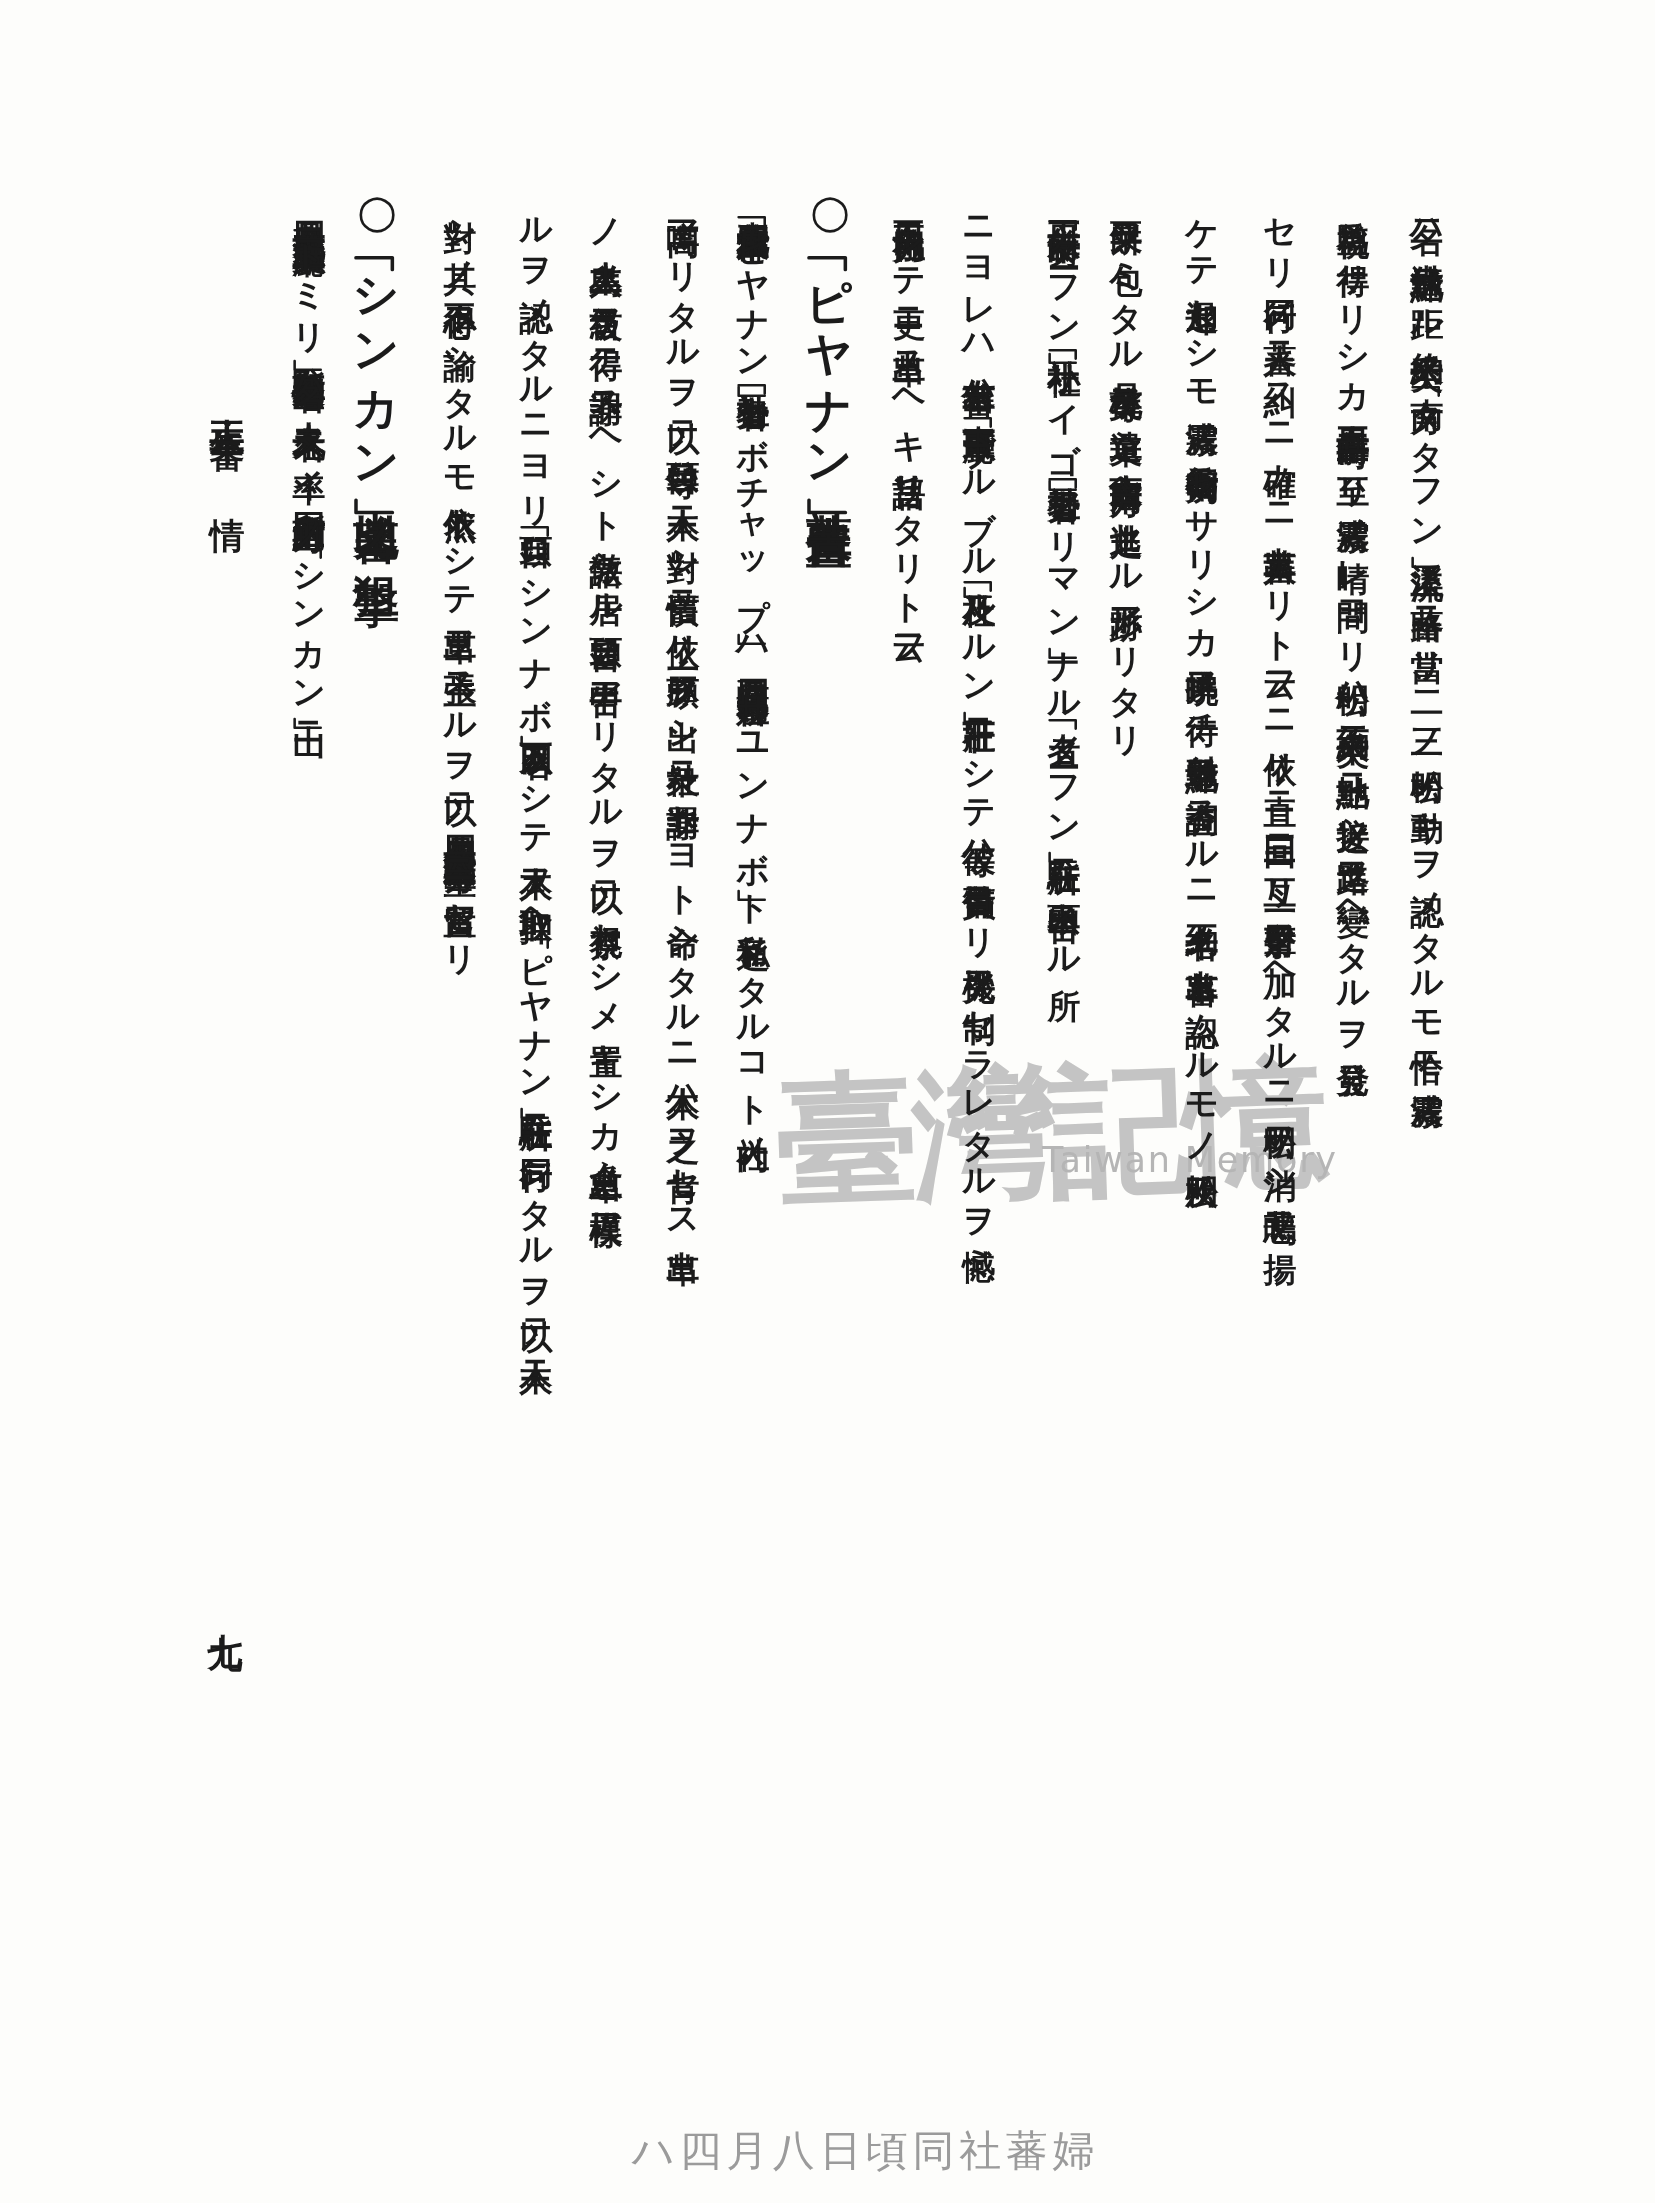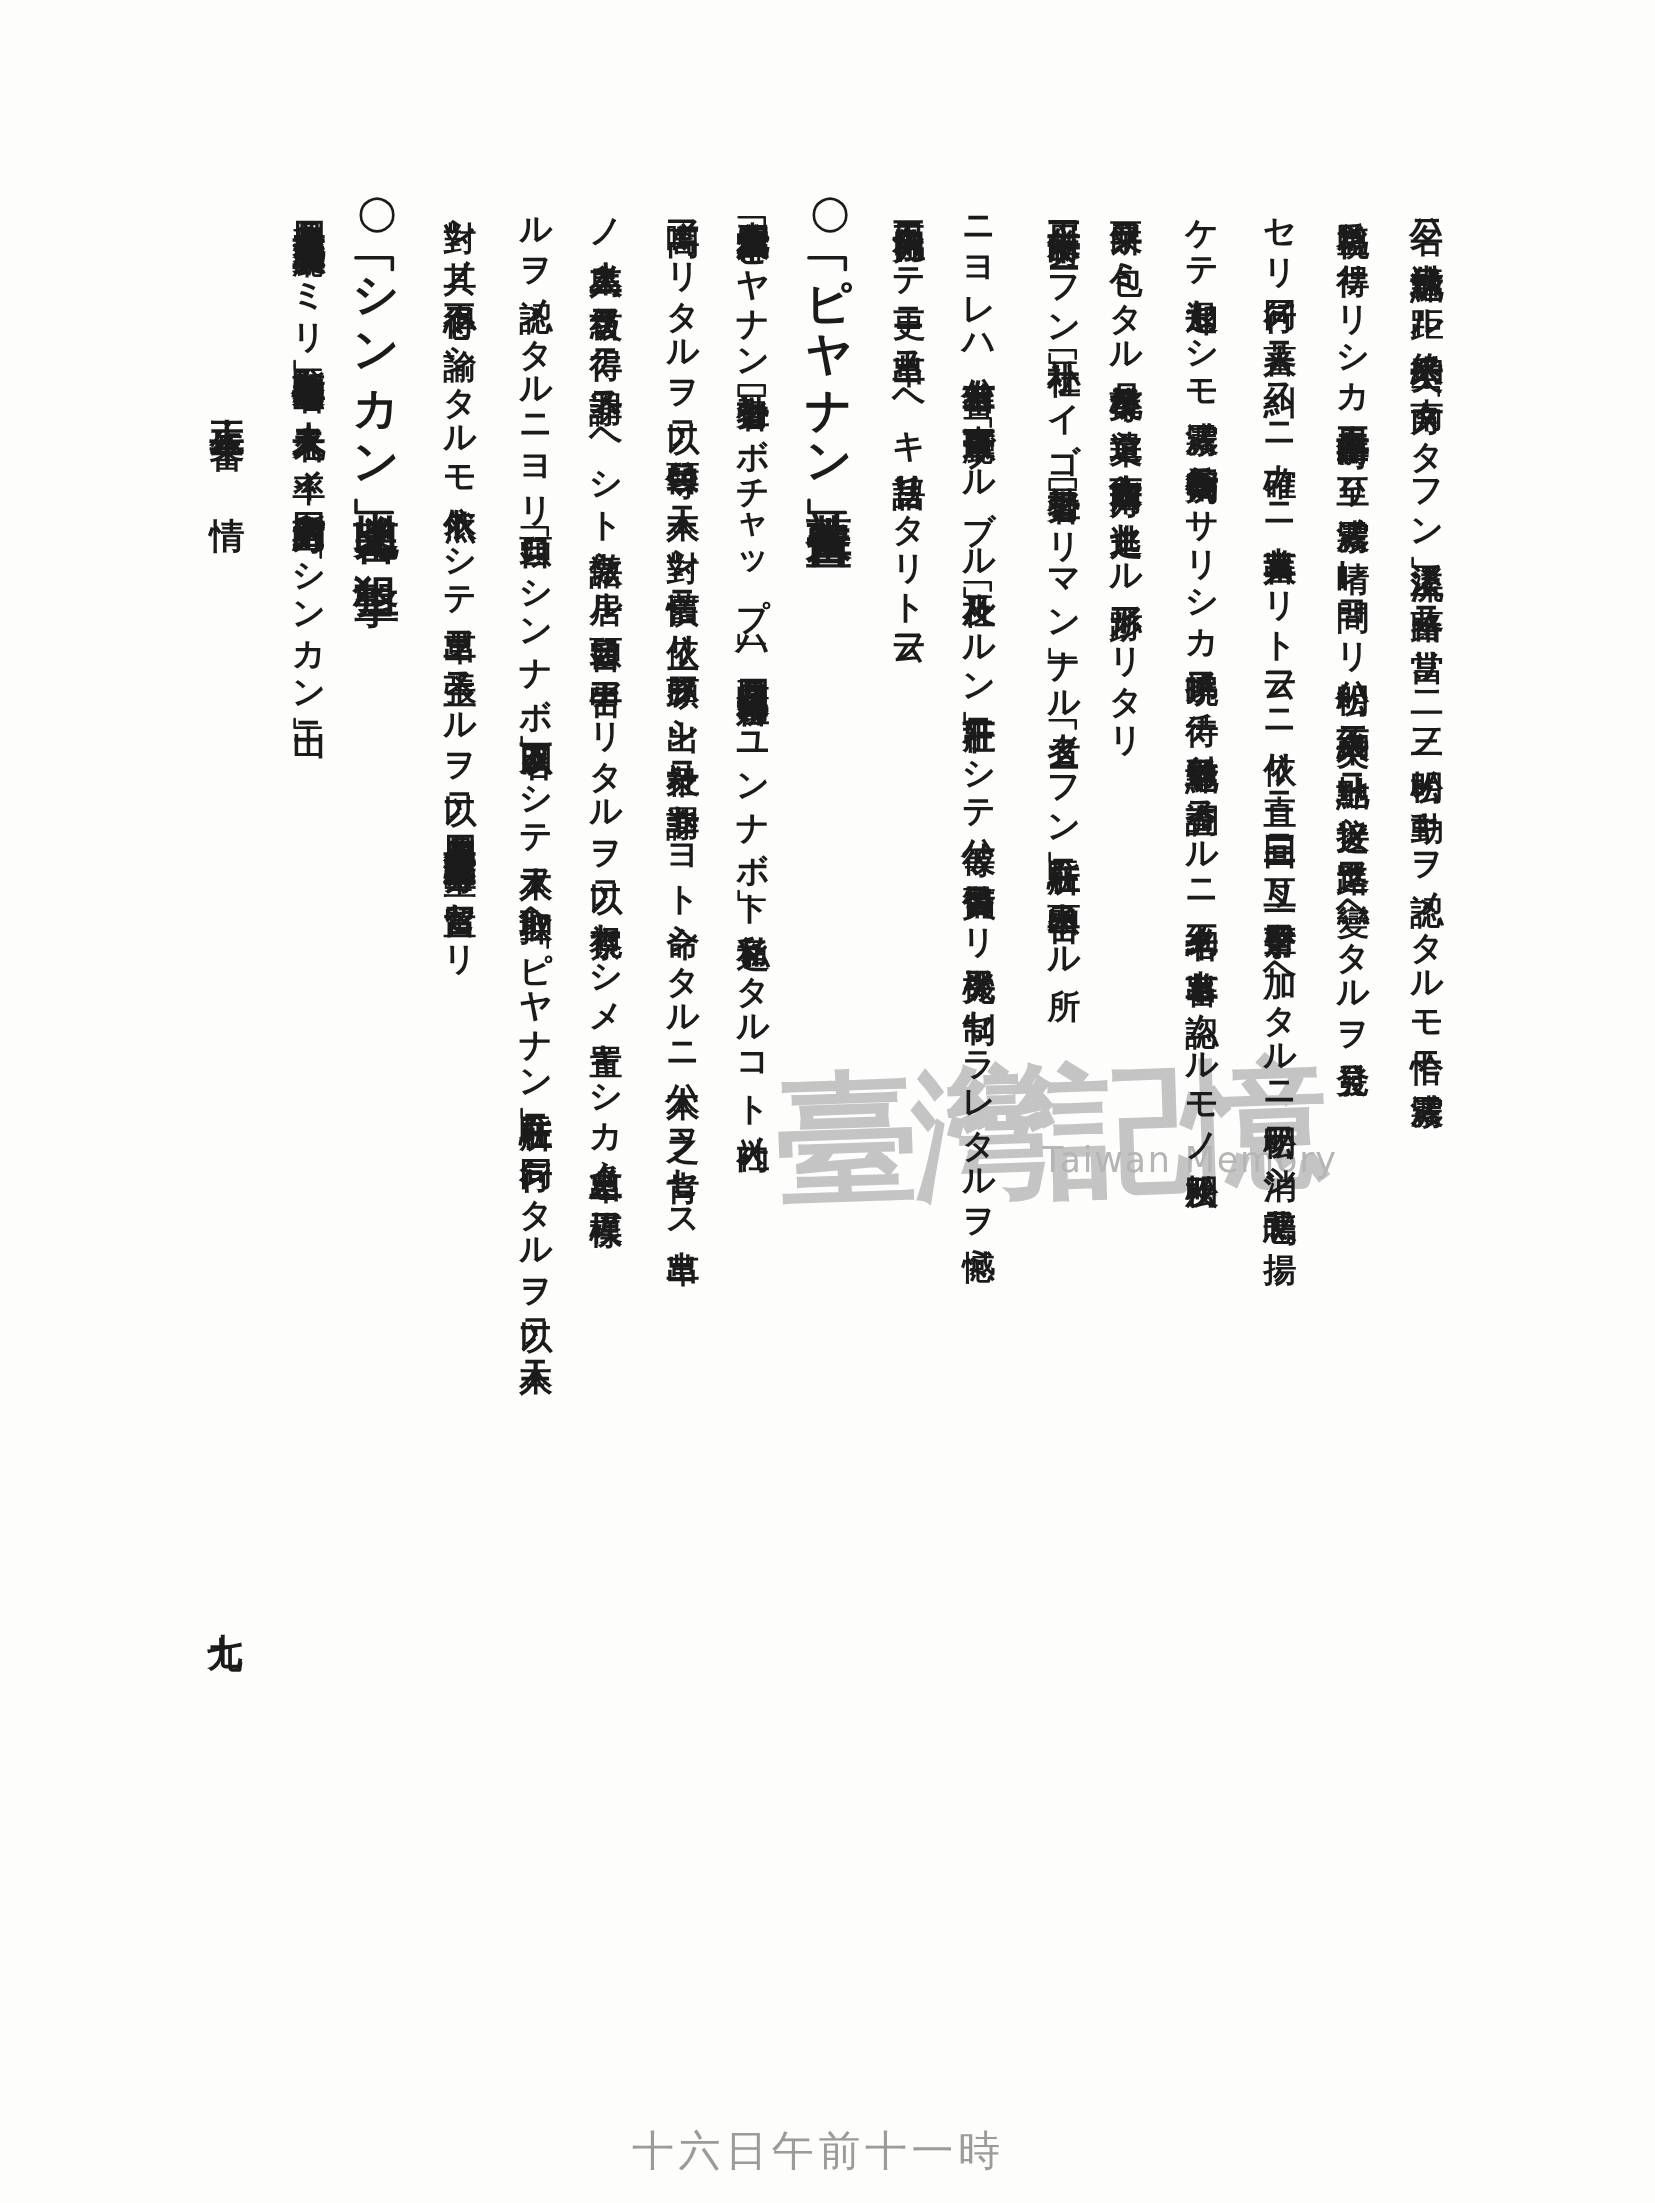--- a/index.html
+++ b/index.html
@@ -92,16 +92,16 @@
   <div class="vcol" style="left:520px">ルヲ認メタルニヨリ頭目「ロシンナボ」以下四名ヲシテ本人ヲ取押ヘ「ピヤナン」駐在所ニ同行シタルヲ以テ本人ニ</div>
   <div class="vcol" style="left:444px">對シ其ノ不心得ヲ諭シタルモ依然トシテ出草ヲ主張スルヲ以テ四月十四日午後六時羅東郡三星分室ニ留置セリ</div>
 
   <div class="vcol heading" style="left:354px">○「シンカン」山兇蕃ノ狙擊</div>
 
   <div class="vcol" style="left:293px">四月十九日花連港廳玉里支廳「トミリ」駐在所勤務巡査四名ハ人夫十九名ヲ率イ同所南方約三町ノ「シンカン」山ニ</div>
 
   <div class="vcol margin-label" style="left:210px">大正十年・蕃　　情</div>
   <div class="vcol page-number" style="left:208px">七九</div>
 
-  <div class="footer-stamp">十六日午前十一時</div>
+  <div class="footer-stamp">ハ四月八日頃同社蕃婦</div>
 
 </div>
 
 
 </body></html>

